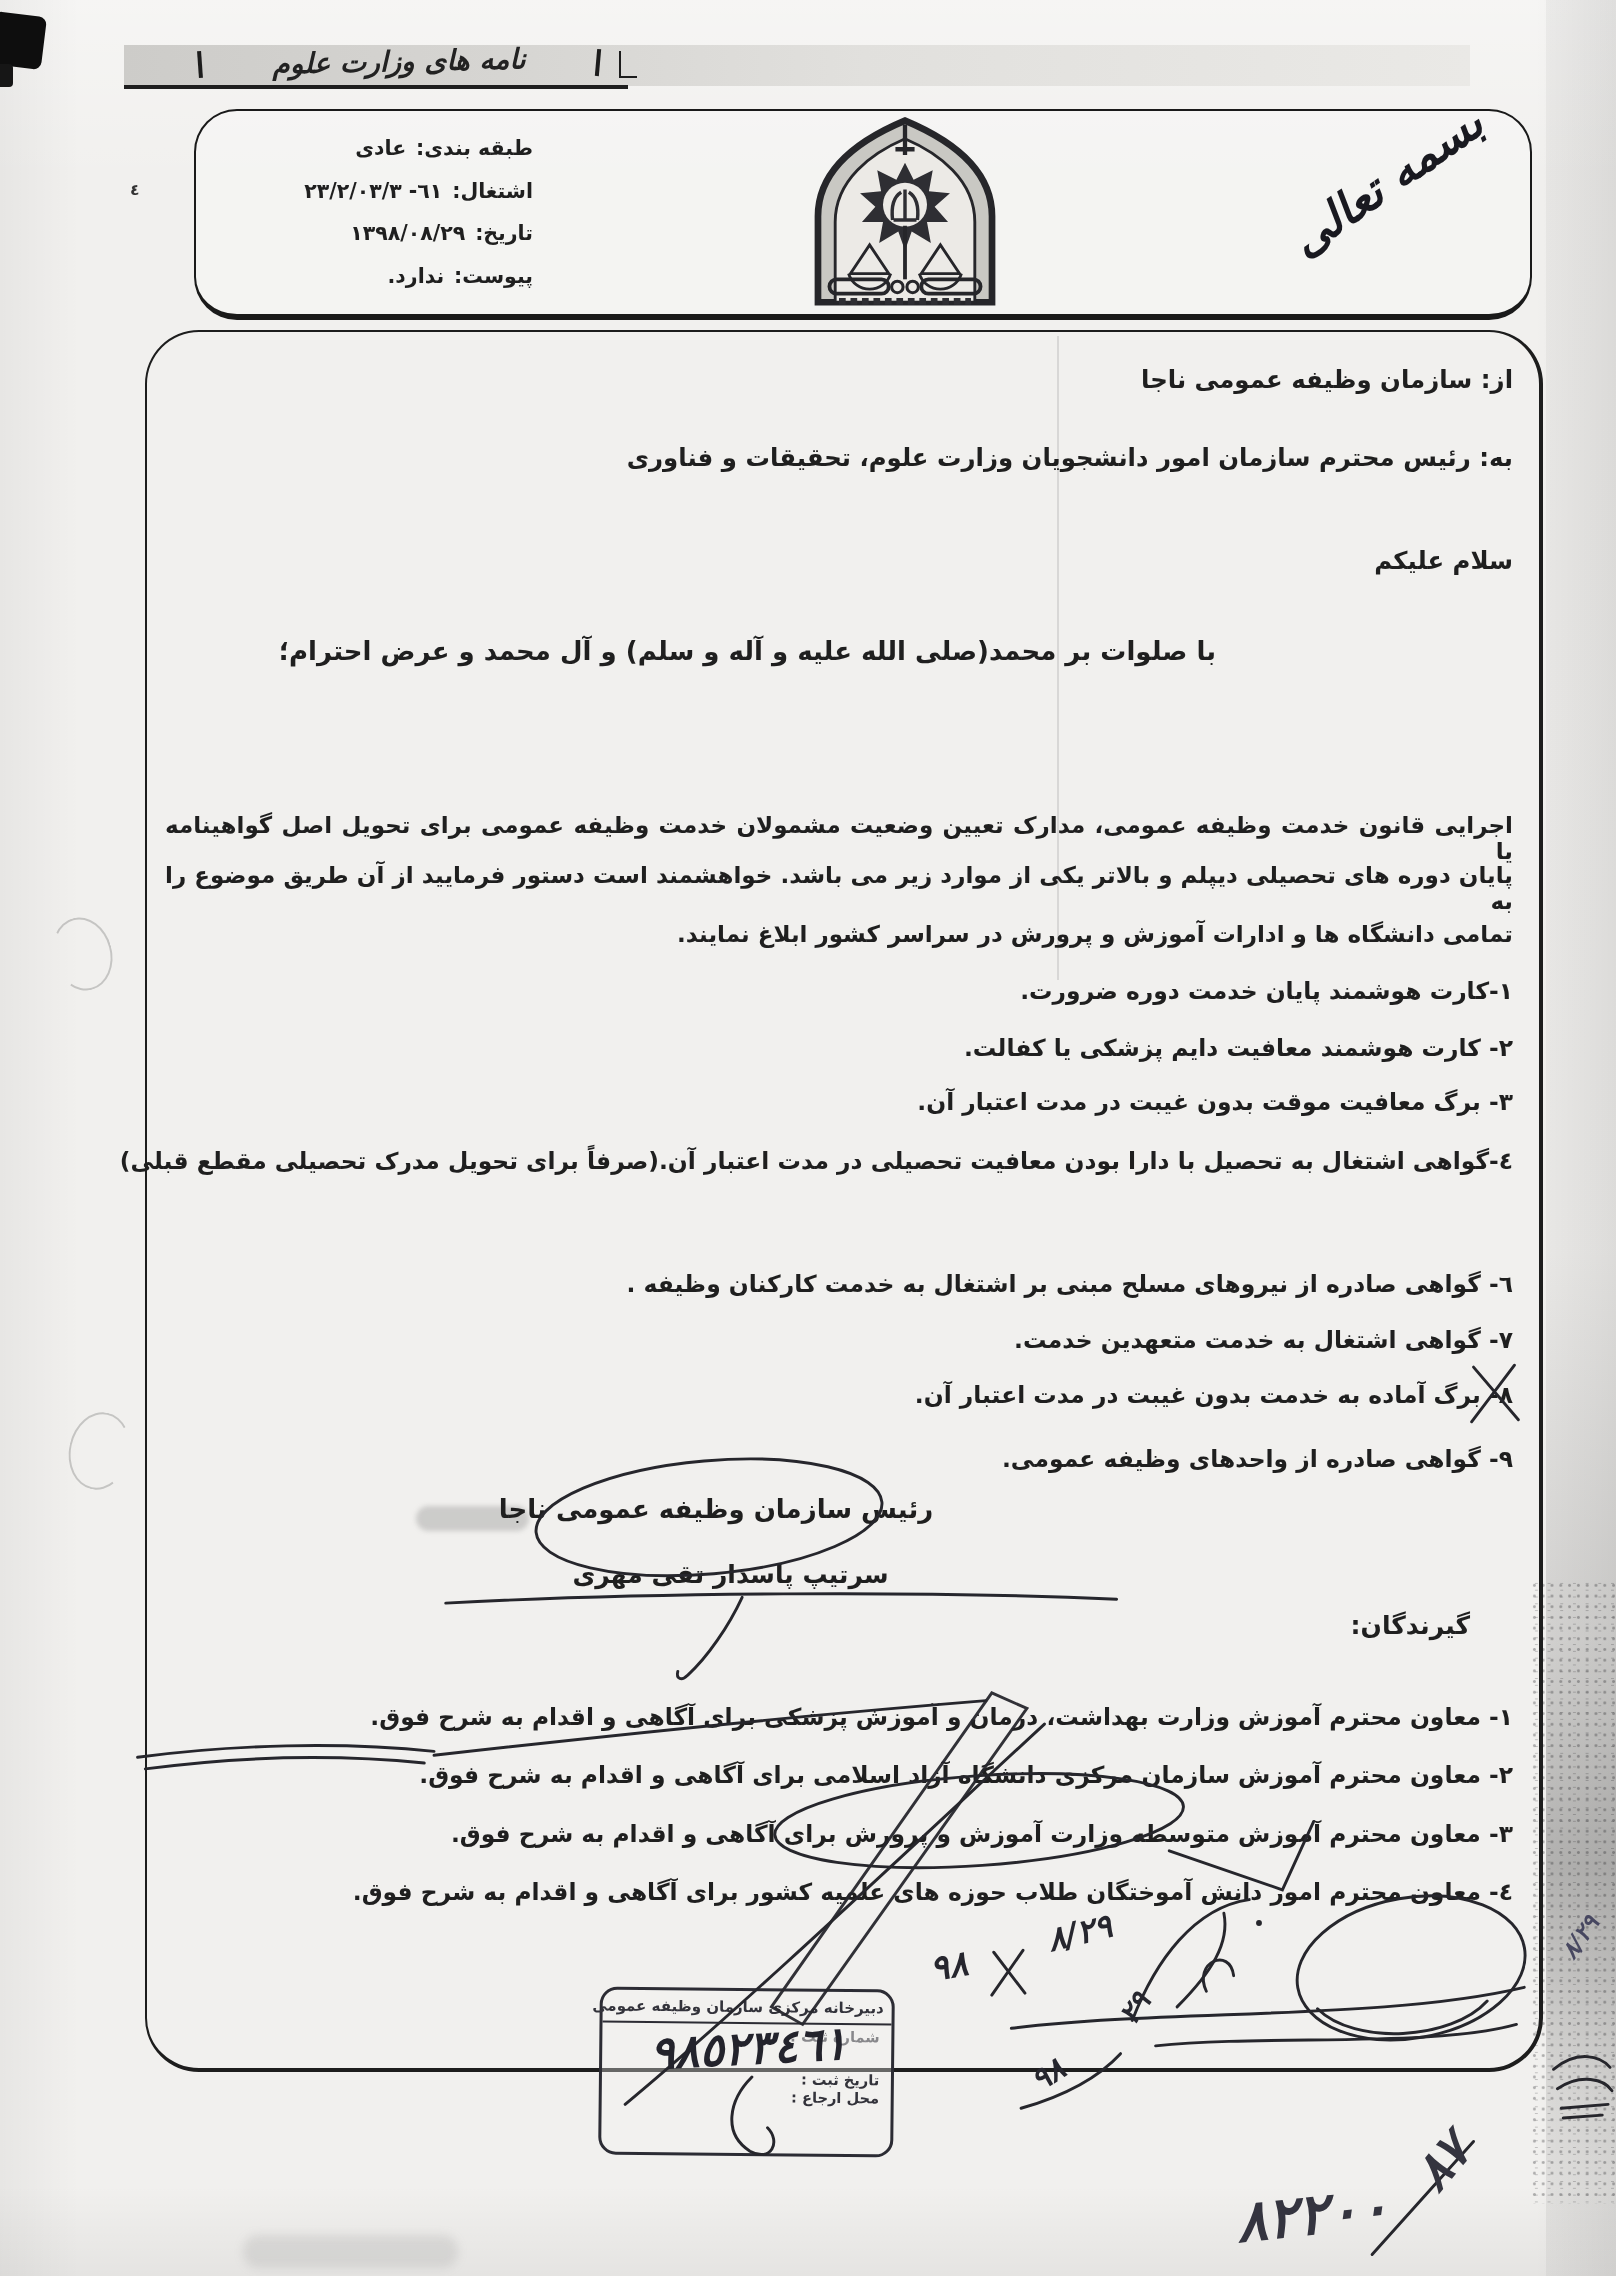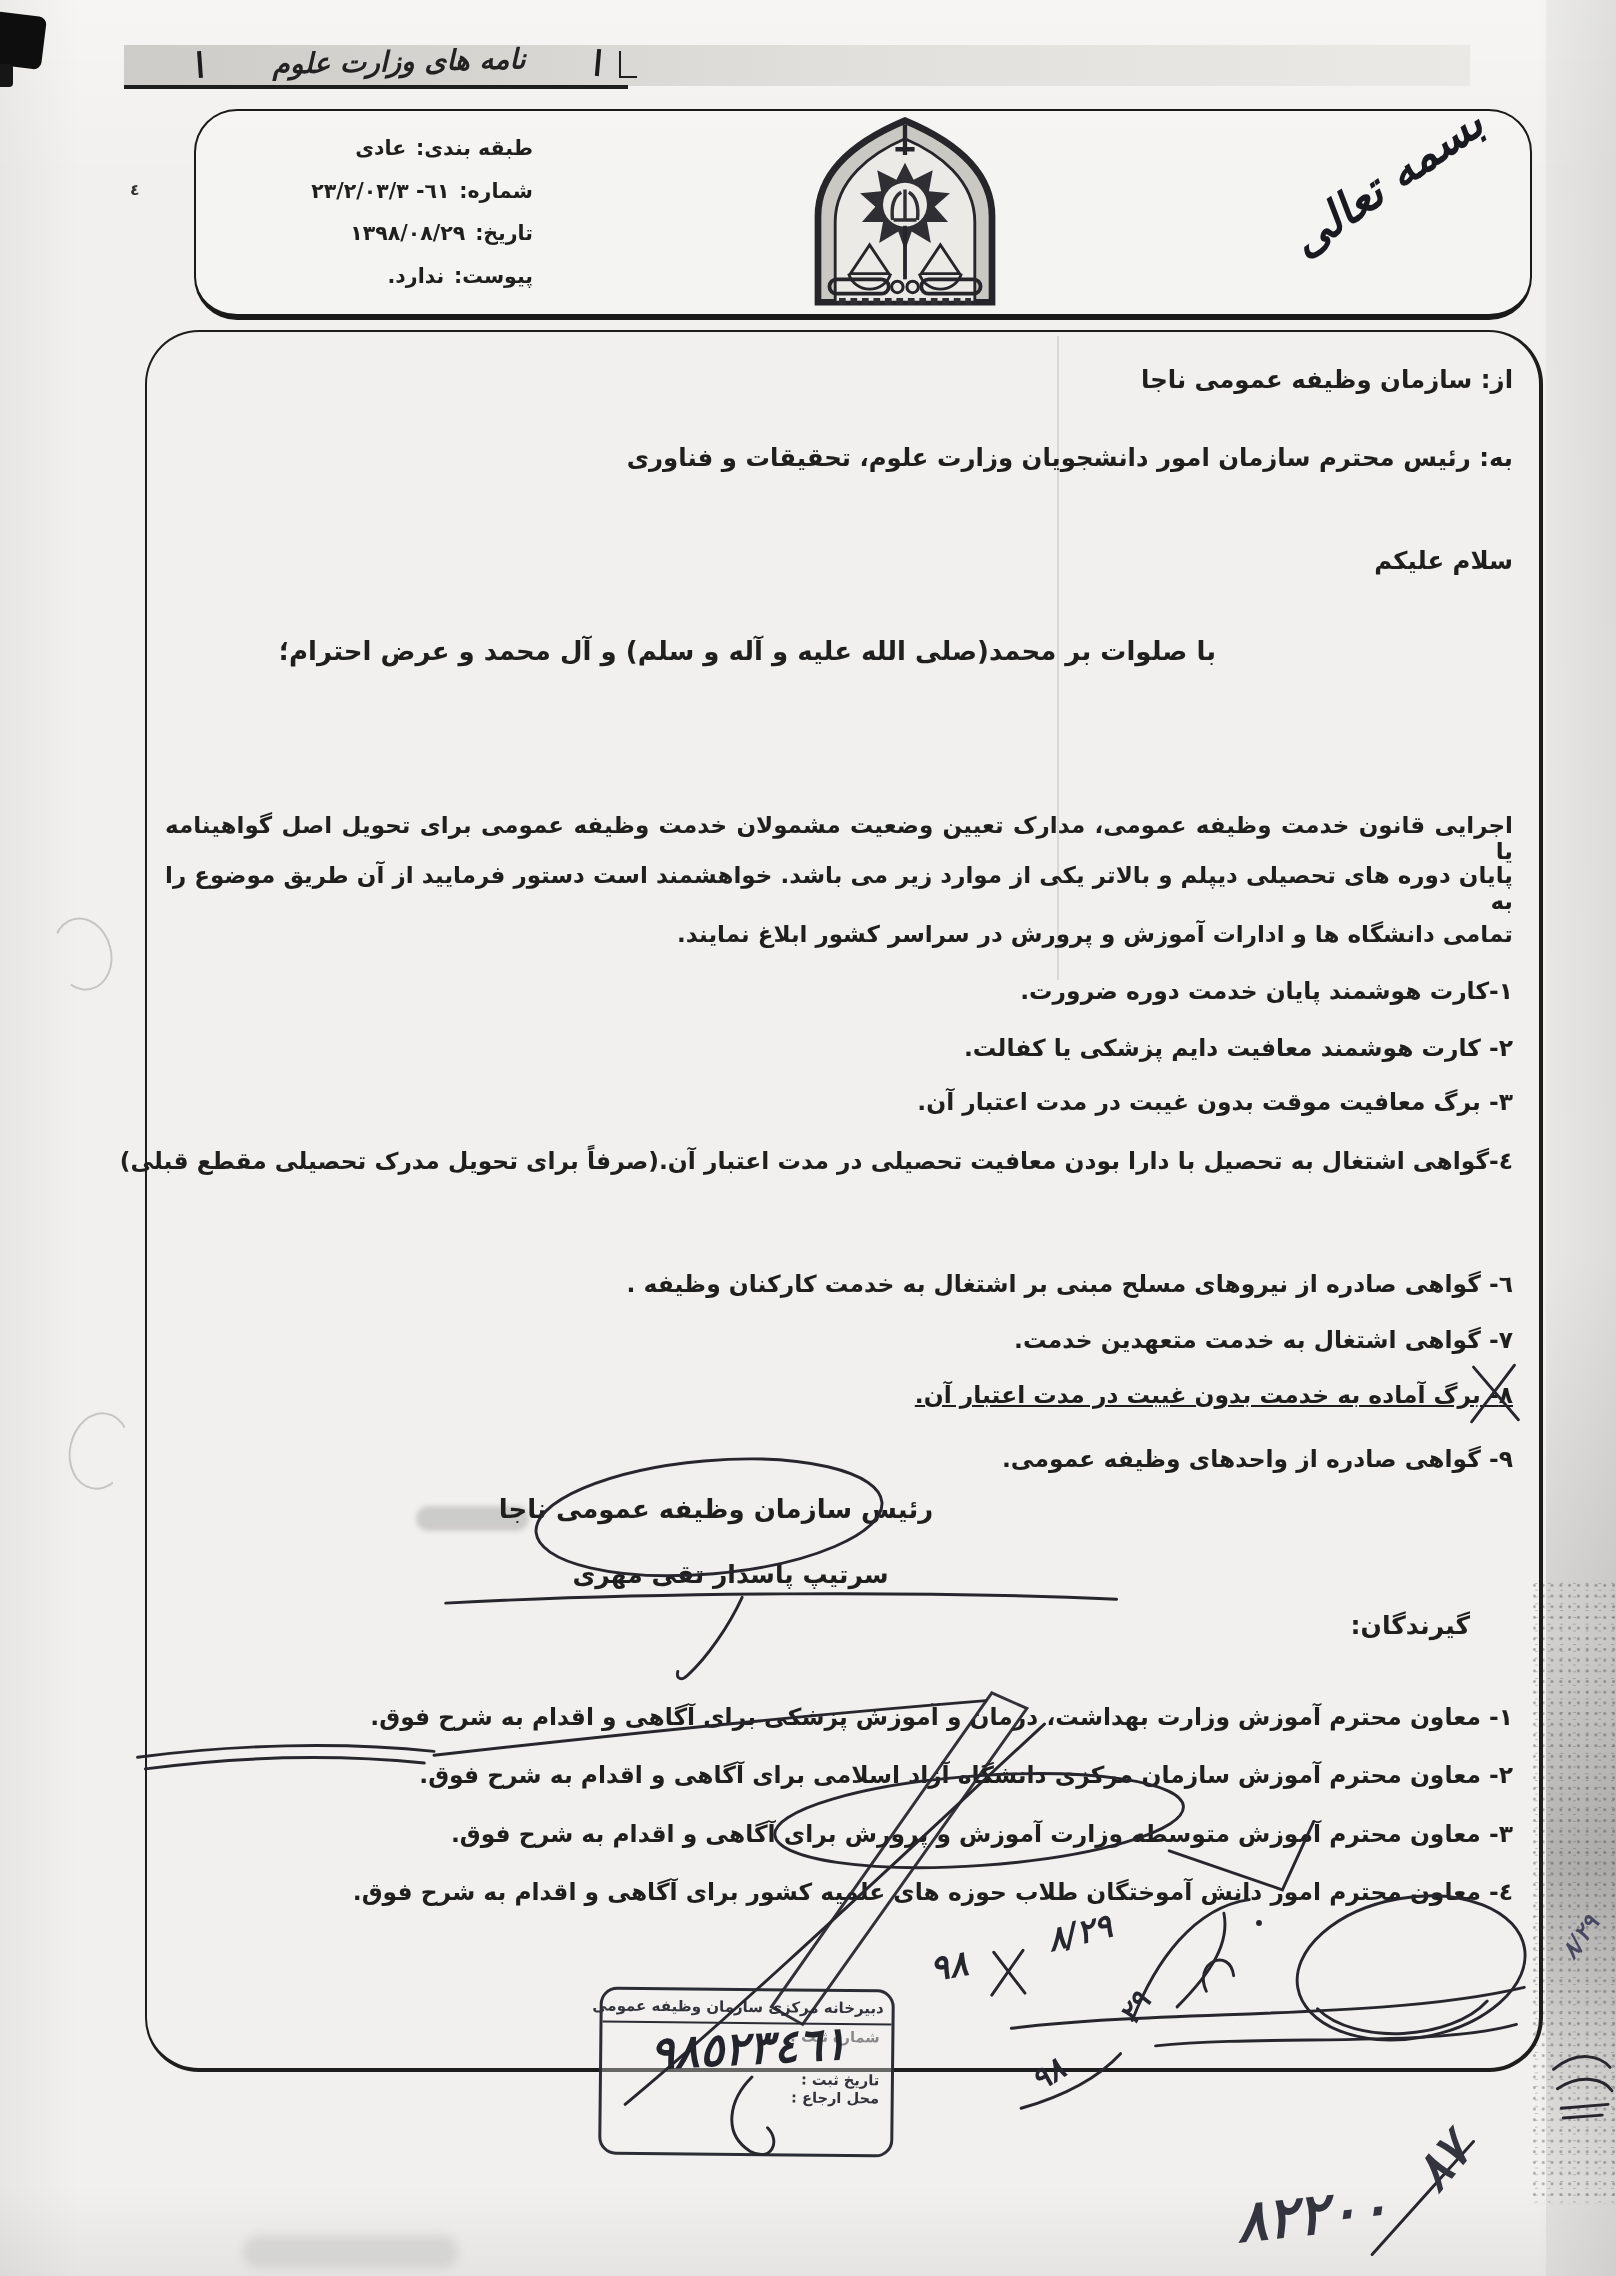--- a/index.html
+++ b/index.html
@@ -106,21 +106,21 @@
   <div class="abs strip-bar" style="left:597px;top:49px;transform:rotate(5deg);"></div>
   <div class="abs strip-l"></div>
   <div class="abs archive-note">نامه های وزارت علوم</div>
 
   <div class="abs band">
     <div class="cls-block">
       <div class="hrow">
         <span>طبقه بندی:</span><span class="v">عادی</span>
       </div>
       <div class="hrow">
-        <span>شماره:</span><span class="v">٦١- ٢٣/٢/٠٣/٣</span>
+        <span>اشتغال:</span><span class="v">٦١- ٢٣/٢/٠٣/٣</span>
       </div>
       <div class="hrow">
         <span>تاریخ:</span><span class="v">١٣٩٨/٠٨/٢٩</span>
       </div>
       <div class="hrow">
         <span>پیوست:</span><span class="v">ندارد.</span>
       </div>
     </div>
   </div>
   <div class="txt stray">٤</div>
@@ -157,21 +157,21 @@
   <div class="bodyline" style="top:804px;margin-top:8px;">اجرایی قانون خدمت وظیفه عمومی، مدارک تعیین وضعیت مشمولان خدمت وظیفه عمومی برای تحویل اصل گواهینامه یا</div>
   <div class="bodyline" style="top:862px;">پایان دوره های تحصیلی دیپلم و بالاتر یکی از موارد زیر می باشد. خواهشمند است دستور فرمایید از آن طریق موضوع را به</div>
   <div class="bodyline last" style="top:921px;">تمامی دانشگاه ها و ادارات آموزش و پرورش در سراسر کشور ابلاغ نمایند.</div>
 
   <div class="txt item" style="top:977px;">١-کارت هوشمند پایان خدمت دوره ضرورت.</div>
   <div class="txt item" style="top:1034px;">٢- کارت هوشمند معافیت دایم پزشکی یا کفالت.</div>
   <div class="txt item" style="top:1088px;">٣- برگ معافیت موقت بدون غیبت در مدت اعتبار آن.</div>
   <div class="txt item" style="top:1147px;">٤-گواهی اشتغال به تحصیل با دارا بودن معافیت تحصیلی در مدت اعتبار آن.(صرفاً برای تحویل مدرک تحصیلی مقطع قبلی)</div>
   <div class="txt item" style="top:1270px;">٦- گواهی صادره از نیروهای مسلح مبنی بر اشتغال به خدمت کارکنان وظیفه .</div>
   <div class="txt item" style="top:1326px;">٧- گواهی اشتغال به خدمت متعهدین خدمت.</div>
-  <div class="txt item" style="top:1381px;text-decoration:underline;">٨- برگ آماده به خدمت بدون غیبت در مدت اعتبار آن.</div>
+  <div class="txt item" style="top:1381px;">٨- برگ آماده به خدمت بدون غیبت در مدت اعتبار آن.</div>
   <div class="txt item" style="top:1445px;">٩- گواهی صادره از واحدهای وظیفه عمومی.</div>
 
   <div class="sig-title">رئیس سازمان وظیفه عمومی ناجا</div>
   <div class="sig-name">سرتیپ پاسدار تقی مهری</div>
 
   <div class="txt recip-head">گیرندگان:</div>
   <div class="txt recip" style="top:1703px;">١- معاون محترم آموزش وزارت بهداشت، درمان و آموزش پزشکی برای آگاهی و اقدام به شرح فوق.</div>
   <div class="txt recip" style="top:1761px;">٢- معاون محترم آموزش سازمان مرکزی دانشگاه آزاد اسلامی برای آگاهی و اقدام به شرح فوق.</div>
   <div class="txt recip" style="top:1820px;">٣- معاون محترم آموزش متوسطه وزارت آموزش و پرورش برای آگاهی و اقدام به شرح فوق.</div>
   <div class="txt recip" style="top:1878px;">٤- معاون محترم امور دانش آموختگان طلاب حوزه های علمیه کشور برای آگاهی و اقدام به شرح فوق.</div>

